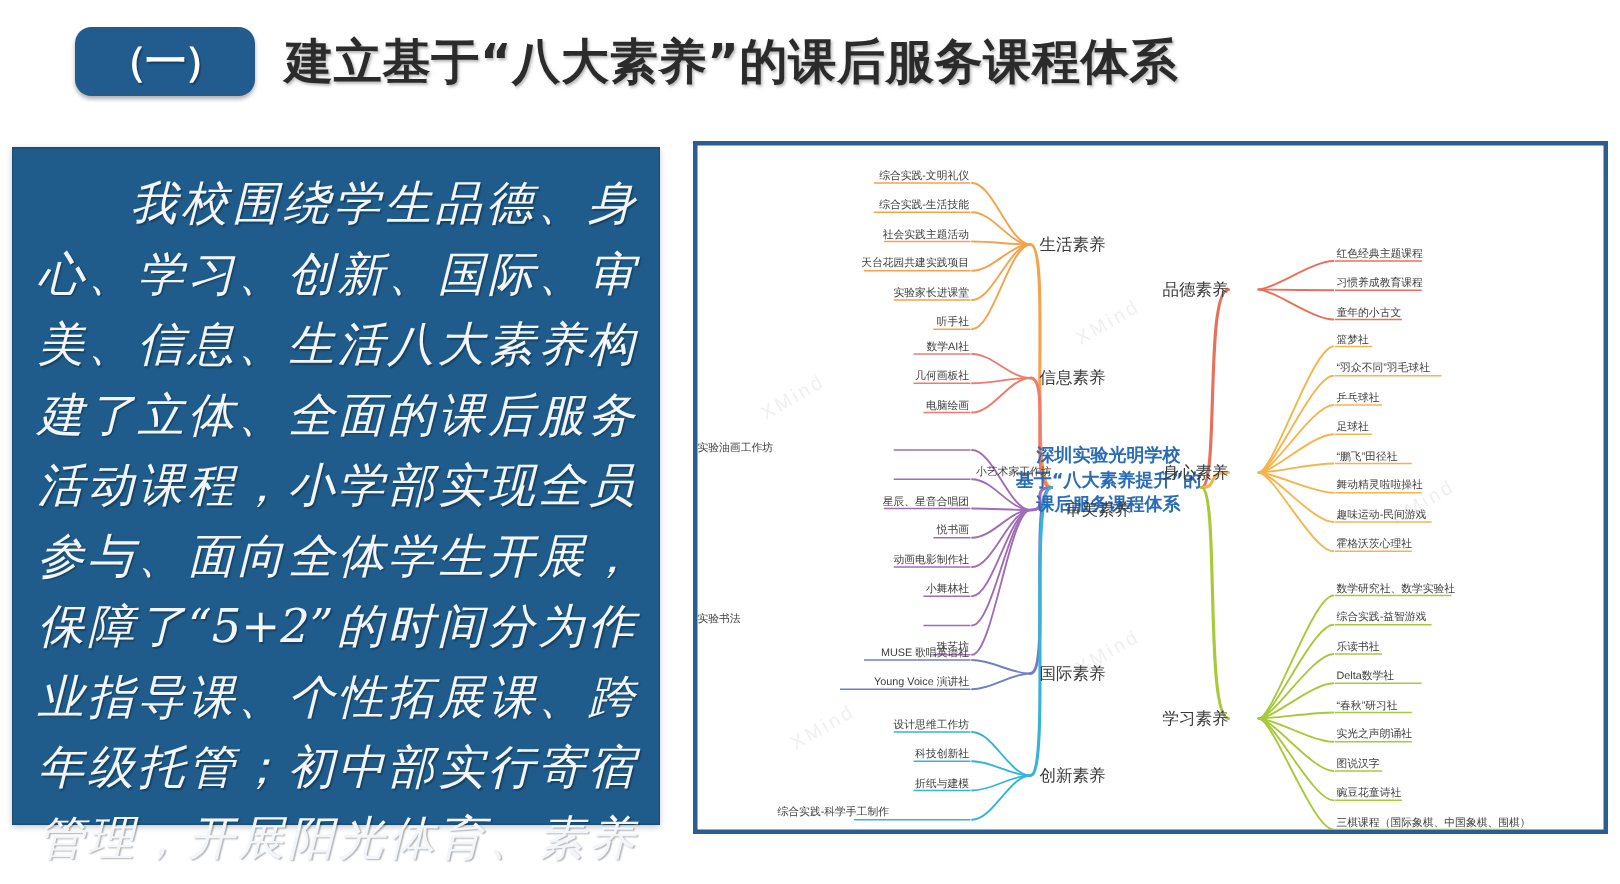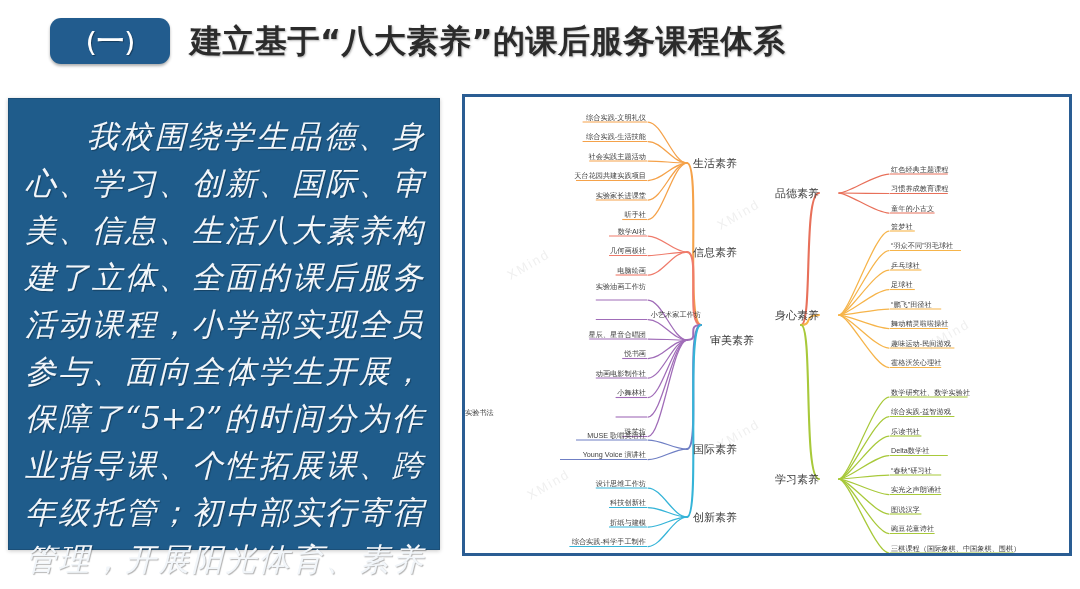--- a/index.html
+++ b/index.html
@@ -190,50 +190,55 @@
         <path d="M 424 397.5 C 410 397.5, 384 382, 374 382" stroke="#a8c93a" stroke-width="1.25" fill="none" stroke-linecap="round"></path>
         <line x1="425" y1="397.5" x2="476.2" y2="397.5" stroke="#a8c93a" stroke-width="1.1"></line>
         <path d="M 424 417 C 410 417, 384 382, 374 382" stroke="#a8c93a" stroke-width="1.25" fill="none" stroke-linecap="round"></path>
         <line x1="425" y1="417" x2="456.4" y2="417" stroke="#a8c93a" stroke-width="1.1"></line>
         <path d="M 424 436.5 C 410 436.5, 384 382, 374 382" stroke="#a8c93a" stroke-width="1.25" fill="none" stroke-linecap="round"></path>
         <line x1="425" y1="436.5" x2="469.6" y2="436.5" stroke="#a8c93a" stroke-width="1.1"></line>
         <path d="M 424 456 C 410 456, 384 382, 374 382" stroke="#a8c93a" stroke-width="1.25" fill="none" stroke-linecap="round"></path>
         <line x1="425" y1="456" x2="548.8" y2="456" stroke="#a8c93a" stroke-width="1.1"></line>
       </svg>
 
+    <div id="center-node">
+        <div>深圳实验光明学校</div>
+        <div>基于“八大素养提升”的</div>
+        <div>课后服务课程体系</div>
+      </div>
 
     <div id="nodes-layer">
         <div class="branch" style="top: 66px; left: 228px;">生活素养</div>
         <div class="node leafL" style="top: 19.5px; left: 0px; width: 181px; text-align: right;">综合实践-文明礼仪</div>
         <div class="node leafL" style="top: 39px; left: 0px; width: 181px; text-align: right;">综合实践-生活技能</div>
         <div class="node leafL" style="top: 58.5px; left: 0px; width: 181px; text-align: right;">社会实践主题活动</div>
         <div class="node leafL" style="top: 78px; left: 0px; width: 181px; text-align: right;">天台花园共建实践项目</div>
         <div class="node leafL" style="top: 97.5px; left: 0px; width: 181px; text-align: right;">实验家长进课堂</div>
         <div class="node leafL" style="top: 117px; left: 0px; width: 181px; text-align: right;">听手社</div>
         <div class="branch" style="top: 155px; left: 228px;">信息素养</div>
         <div class="node leafL" style="top: 133.5px; left: 0px; width: 181px; text-align: right;">数学AI社</div>
         <div class="node leafL" style="top: 153px; left: 0px; width: 181px; text-align: right;">几何画板社</div>
         <div class="node leafL" style="top: 172.5px; left: 0px; width: 181px; text-align: right;">电脑绘画</div>
         <div class="branch" style="top: 243px; left: 245px;">审美素养</div>
-        <div class="node leafL" style="top: 189px; left: 0px; width: 181px; text-align: right;">实验油画工作坊</div>
+        <div class="node leafL" style="top: 201px; left: 0px; width: 181px; text-align: left;">实验油画工作坊</div>
         <div class="node leafL" style="top: 217px; left: 15px; width: 181px;  padding-left: 40px;">小艺术家工作坊</div>
         <div class="node leafL" style="top: 236.5px; left: 0px; width: 181px; text-align: right;">星辰、星音合唱团</div>
         <div class="node leafL" style="top: 256px; left: 0px; width: 181px; text-align: right;">悦书画</div>
         <div class="node leafL" style="top: 275.5px; left: 0px; width: 181px; text-align: right;">动画电影制作社</div>
         <div class="node leafL" style="top: 295px; left: 0px; width: 181px; text-align: right;">小舞林社</div>
         <div class="node leafL" style="top: 314.5px; left: 0px; width: 181px; text-align: left;">实验书法</div>
         <div class="node leafL" style="top: 334px; left: 0px; width: 181px; text-align: right;">珠艺坊</div>
         <div class="branch" style="top: 352px; left: 228px;">国际素养</div>
         <div class="node leafL" style="top: 337.5px; left: 0px; width: 181px; text-align: right;">MUSE 歌唱英语社</div>
         <div class="node leafL" style="top: 357px; left: 0px; width: 181px; text-align: right;">Young Voice 演讲社</div>
         <div class="branch" style="top: 420px; left: 228px;">创新素养</div>
         <div class="node leafL" style="top: 385.5px; left: 0px; width: 181px; text-align: right;">设计思维工作坊</div>
         <div class="node leafL" style="top: 405px; left: 0px; width: 181px; text-align: right;">科技创新社</div>
         <div class="node leafL" style="top: 424.5px; left: 0px; width: 181px; text-align: right;">折纸与建模</div>
-        <div class="node leafL" style="top: 444px; left: 0px; width: 181px; text-align: right;">综合实践-科学手工制作</div>
+        <div class="node leafL" style="top: 444px; left: 0px; width: 181px; text-align: center;">综合实践-科学手工制作</div>
         <div class="branch" style="top: 96px; left: 354px; transform: translate(-100%, -50%);">品德素养</div>
         <div class="node leafR" style="top: 71.5px; left: 426px;">红色经典主题课程</div>
         <div class="node leafR" style="top: 91px; left: 426px;">习惯养成教育课程</div>
         <div class="node leafR" style="top: 110.5px; left: 426px;">童年的小古文</div>
         <div class="branch" style="top: 218px; left: 354px; transform: translate(-100%, -50%);">身心素养</div>
         <div class="node leafR" style="top: 128.5px; left: 426px;">篮梦社</div>
         <div class="node leafR" style="top: 148px; left: 426px;">“羽众不同”羽毛球社</div>
         <div class="node leafR" style="top: 167.5px; left: 426px;">乒乓球社</div>
         <div class="node leafR" style="top: 187px; left: 426px;">足球社</div>
         <div class="node leafR" style="top: 206.5px; left: 426px;">“鹏飞”田径社</div>

